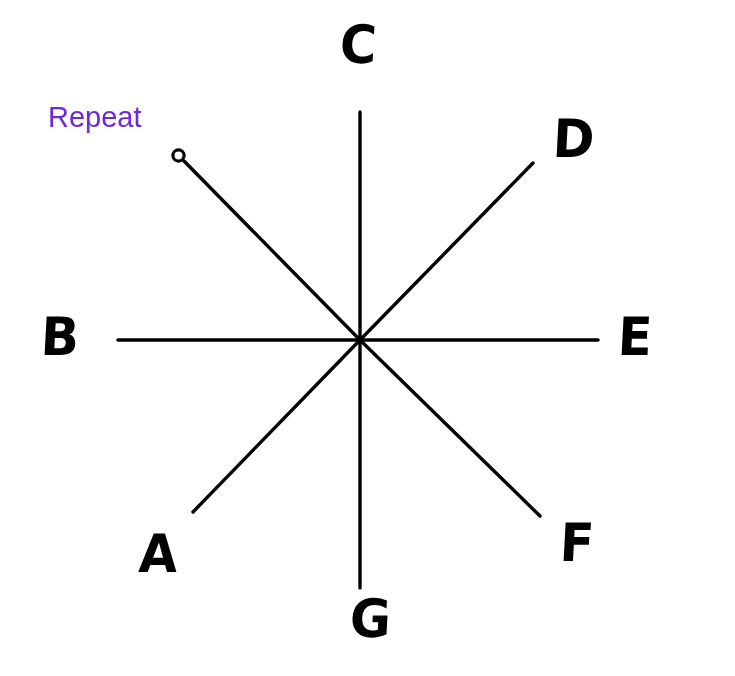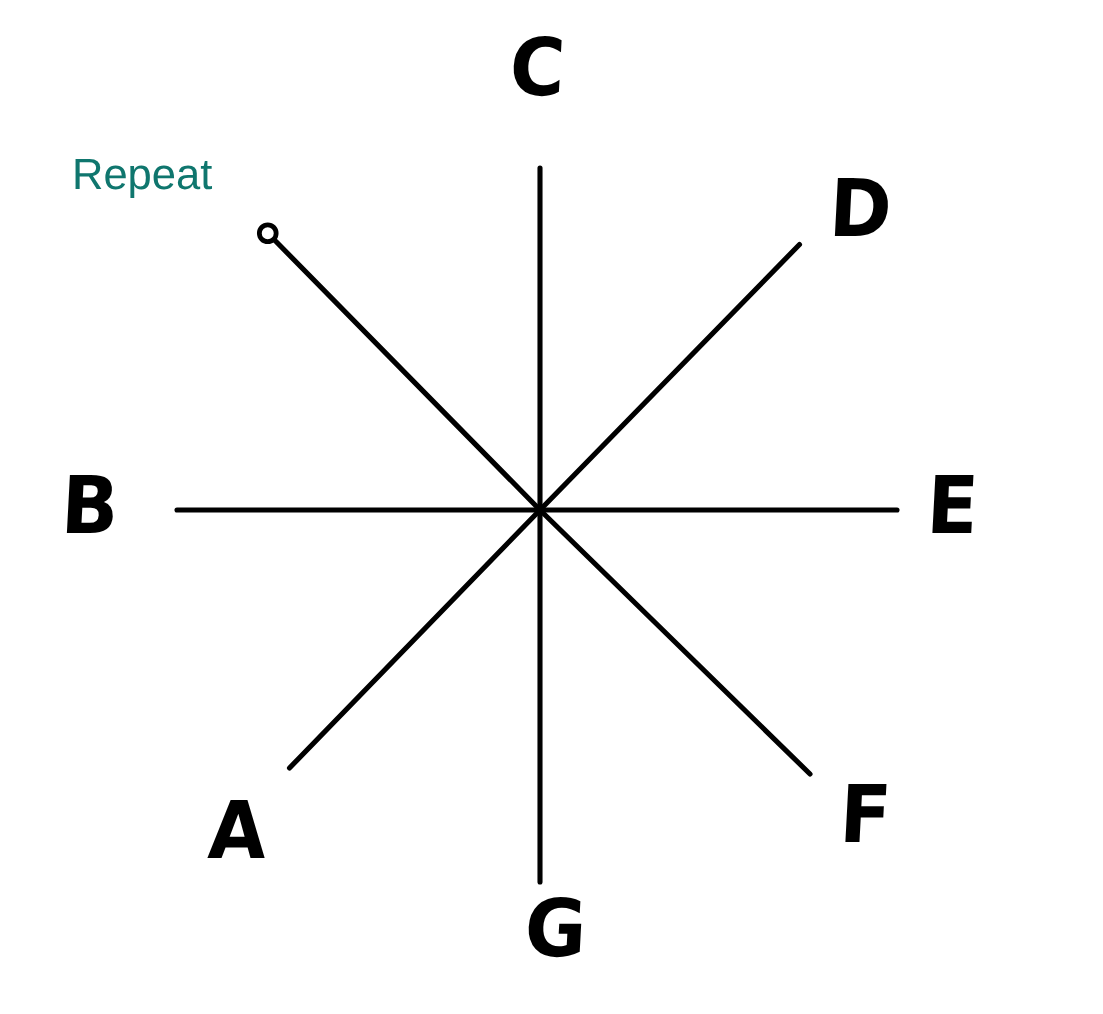--- a/index.html
+++ b/index.html
@@ -45,21 +45,21 @@
     letter-spacing: -1px;
     transform: skewX(-3deg) scaleY(1.06);
     user-select: none;
     white-space: nowrap;
   }
   .annotation-label {
     position: absolute;
     font-family: "Liberation Sans", sans-serif;
     font-size: 29px;
     line-height: 1;
-    color: #0f766e;
+    color: #6d28d9;
     white-space: nowrap;
     user-select: none;
   }
 </style>
 </head>
 <body>
 
 <div id="canvas">
 
   <svg id="diagram-svg" viewBox="0 0 735 676">

